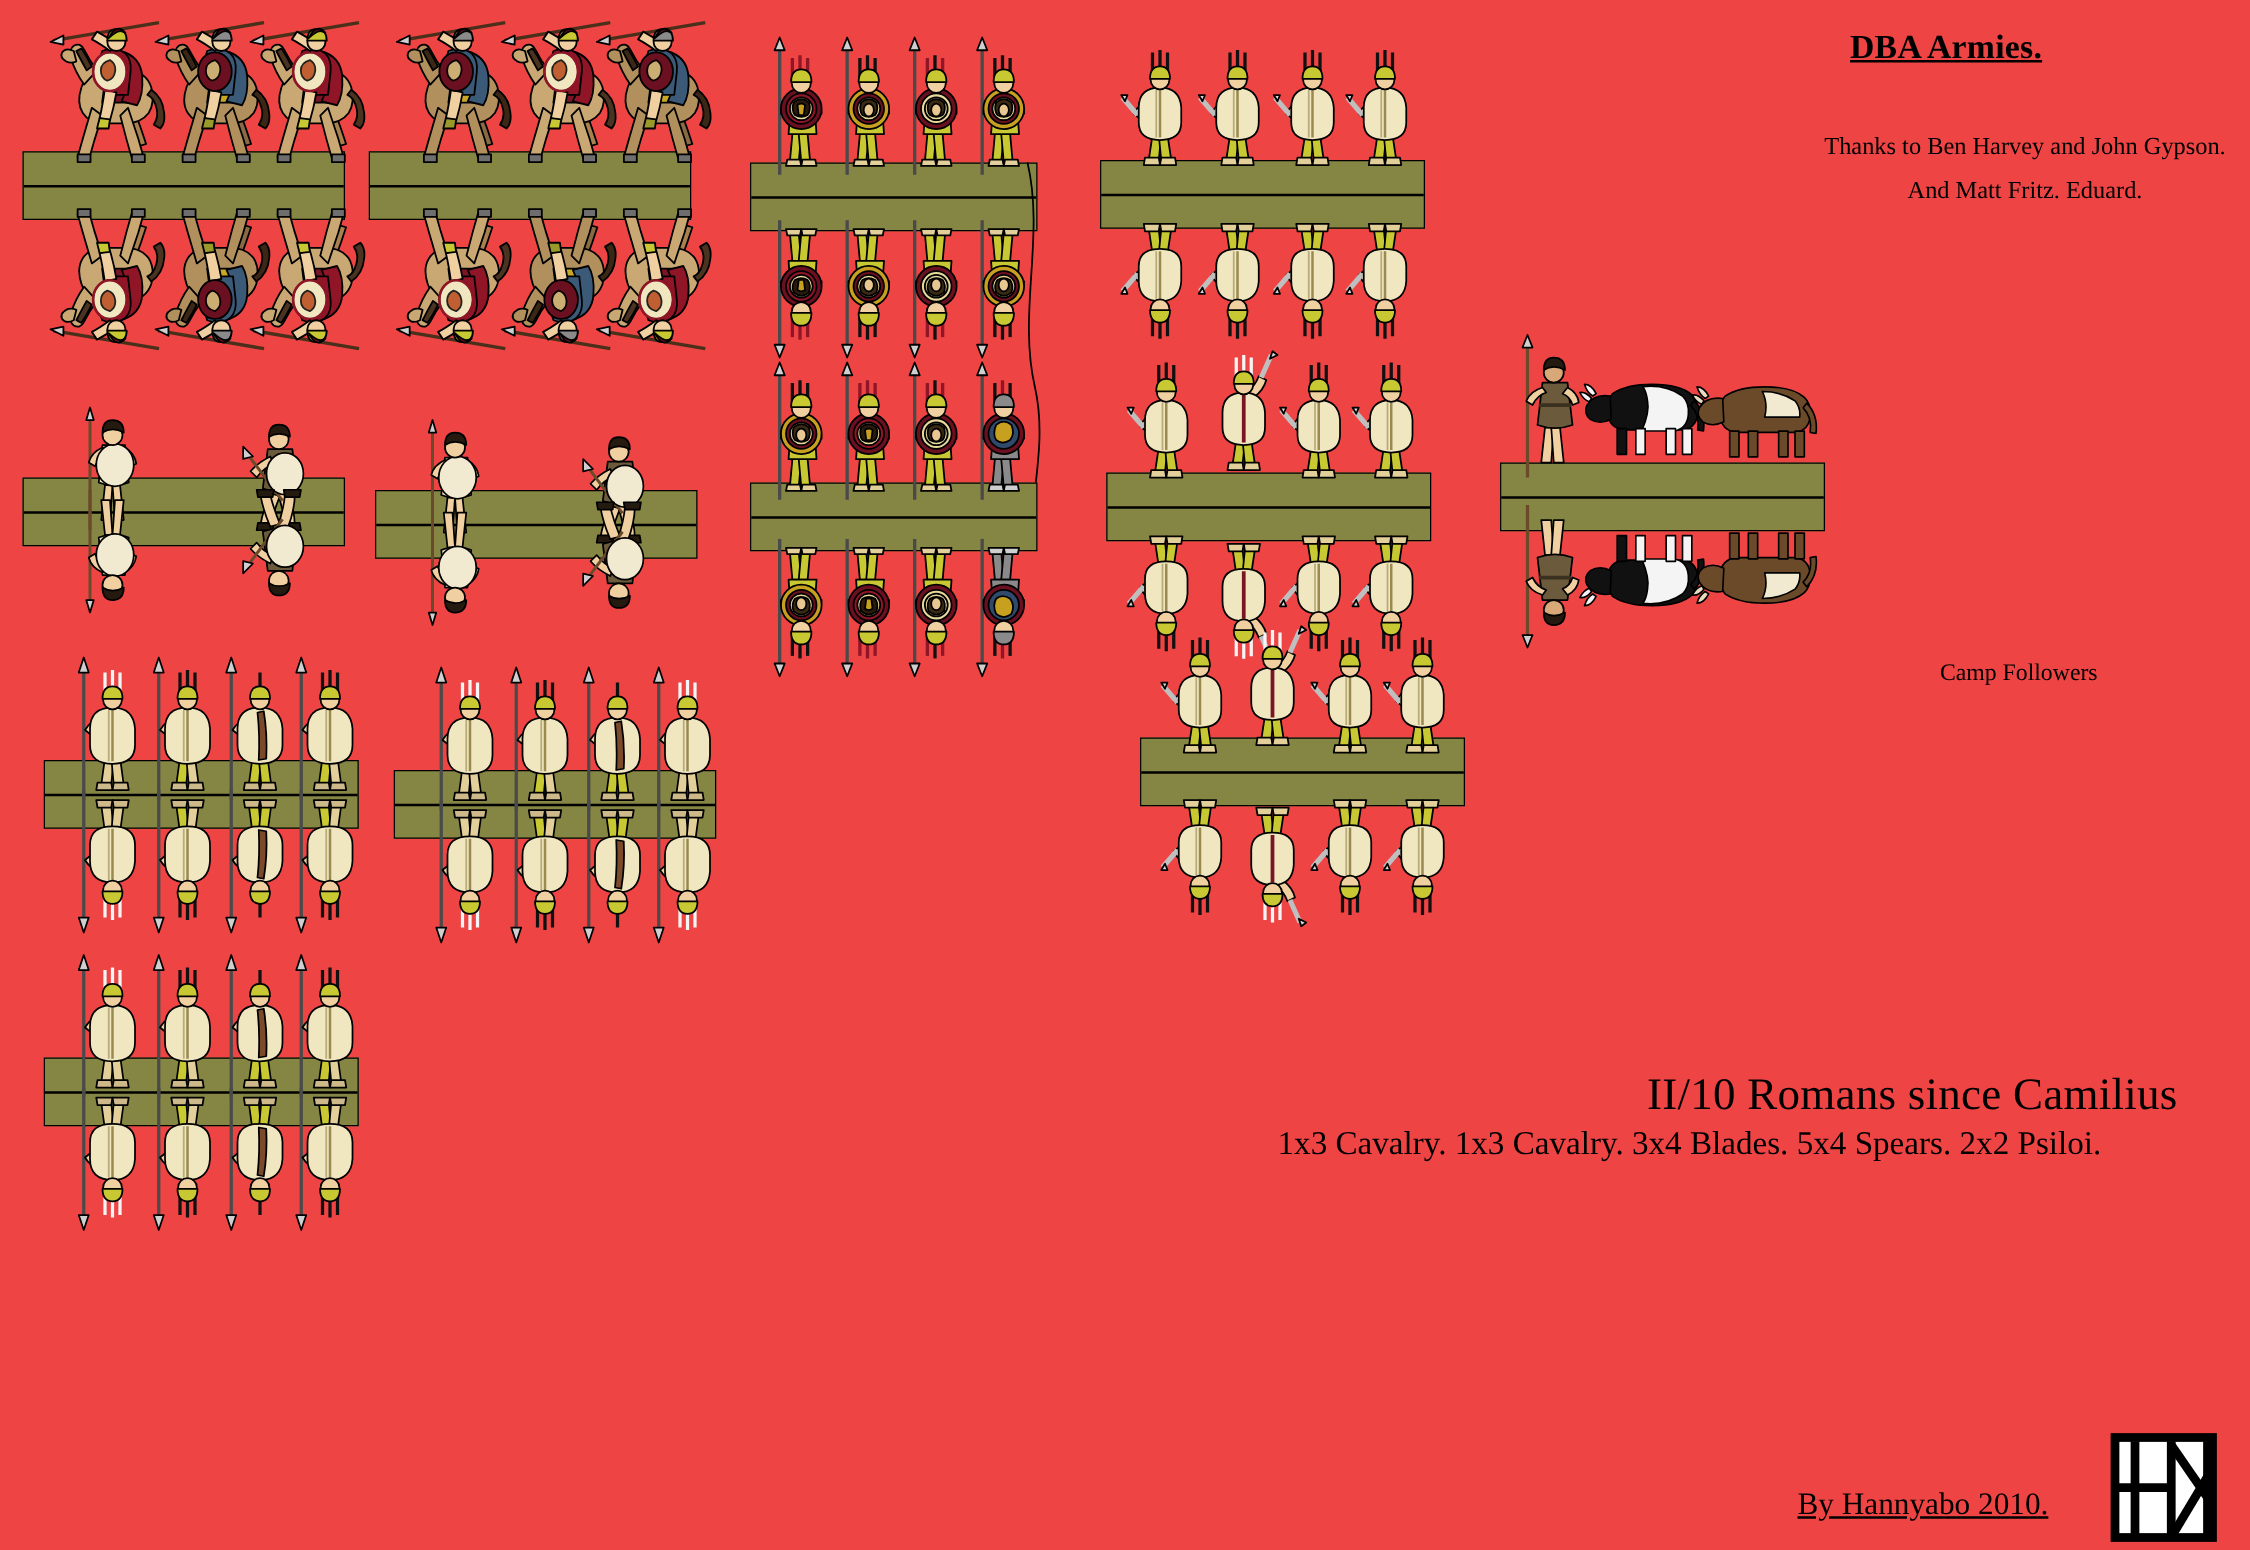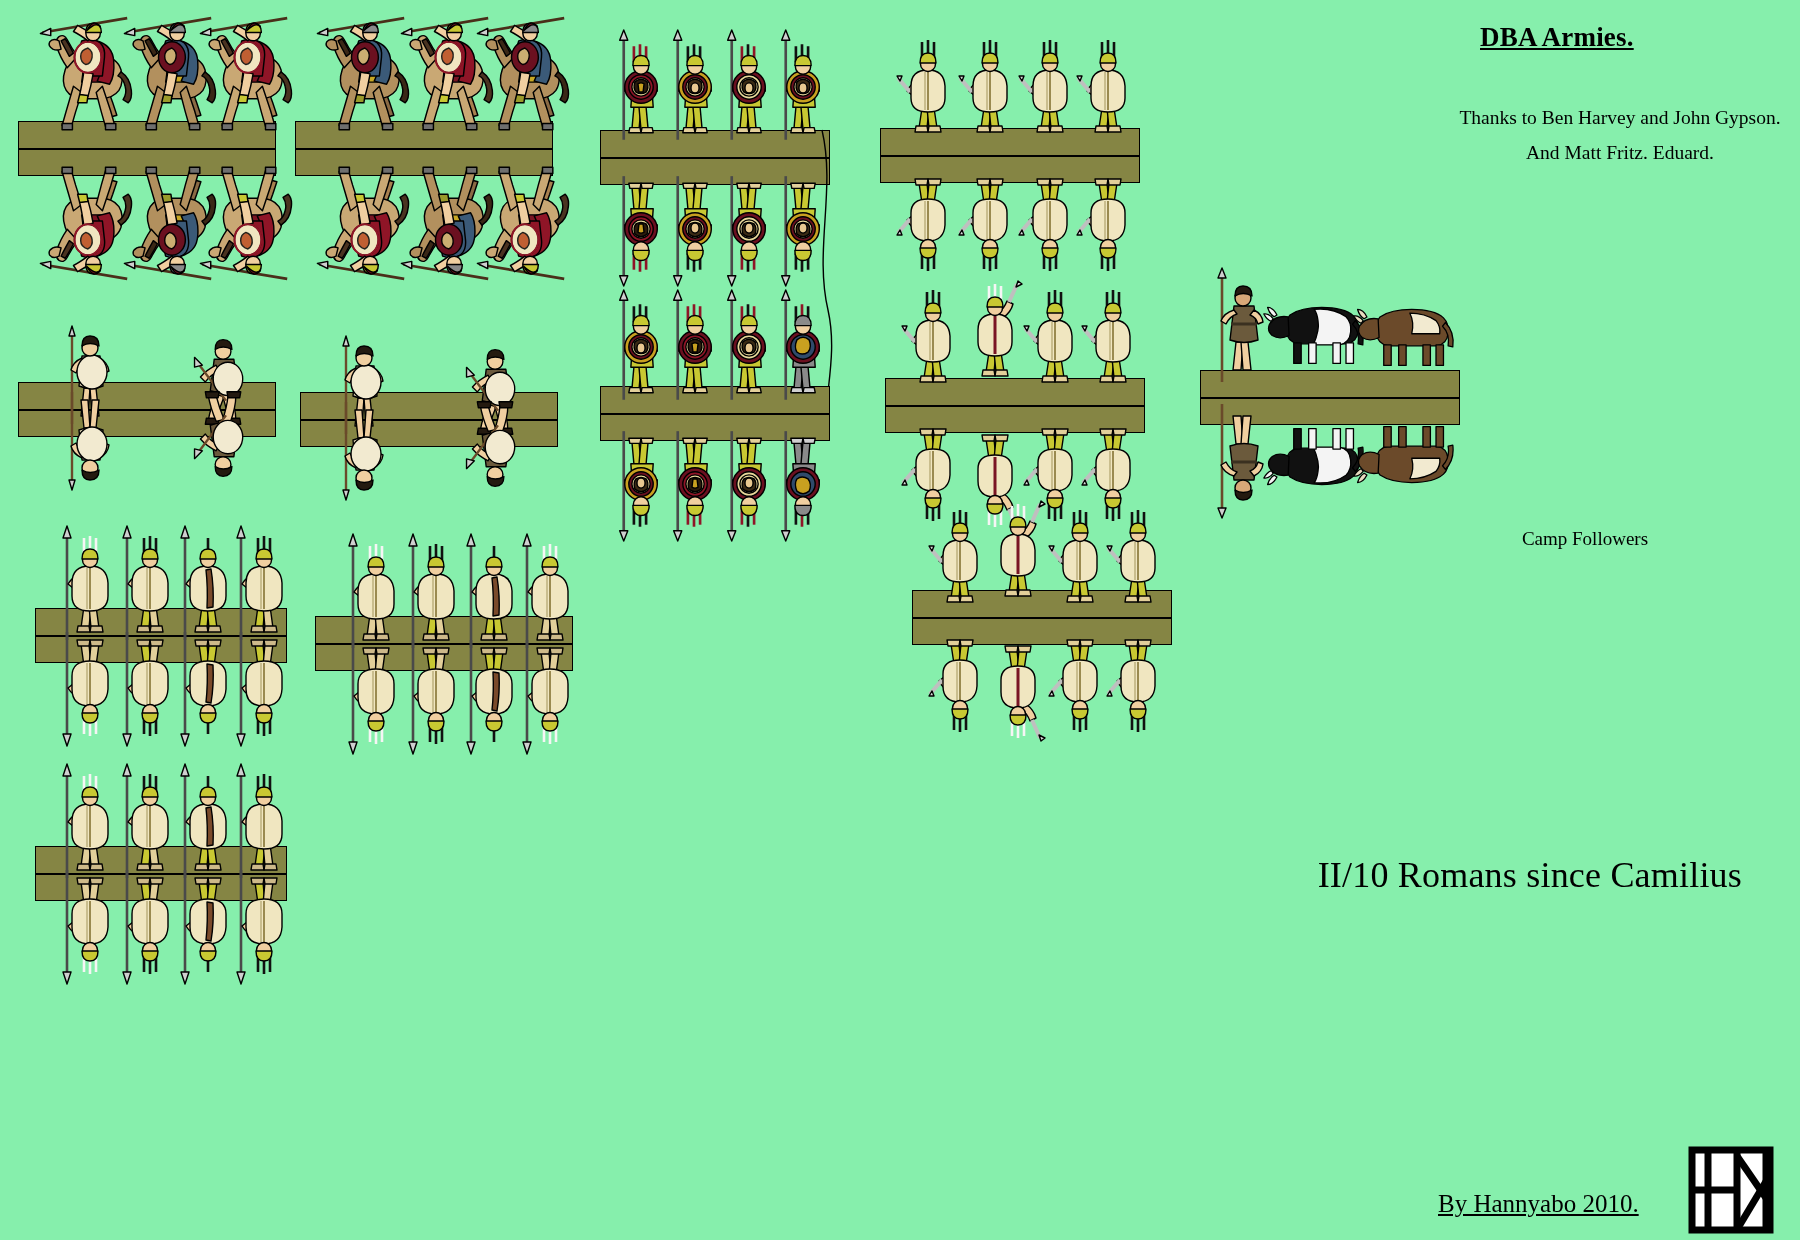--- a/index.html
+++ b/index.html
@@ -1,34 +1,34 @@
 <!DOCTYPE html>
 <html><head>
 <meta charset="utf-8">
 <title>DBA Armies - II/10 Romans since Camilius</title>
 <style>
   html,body{margin:0;padding:0;background:#ffffff;}
   body{
     width:1800px;height:1240px;position:relative;overflow:hidden;
     font-family:"Liberation Serif", serif;color:#000;
   }
-  .sheet{position:absolute;left:0;top:0;width:1800px;height:1240px;background:#86efac;}
+  .sheet{position:absolute;left:0;top:0;width:1800px;height:1240px;background:#ef4444;}
 
   
   .hdr-title{
     position:absolute;left:1480px;top:22px;width:320px;
     font-size:27px;font-weight:700;text-align:left;
     text-decoration:underline;letter-spacing:.2px;
   }
   .hdr-thanks{
     position:absolute;left:1455px;top:100px;width:330px;
     font-size:19.5px;line-height:35px;text-align:center;
   }
   .camp-label{
-    position:absolute;left:1460px;top:528px;width:250px;
+    position:absolute;left:1490px;top:528px;width:250px;
     font-size:19px;text-align:center;
   }
   .army-title{
     position:absolute;left:1022px;top:855px;width:720px;
     font-size:36px;line-height:40px;text-align:right;letter-spacing:.2px;
   }
   .army-sub{
     position:absolute;left:1022px;top:898px;width:760px;
     font-size:26.5px;line-height:32px;text-align:left;
   }
@@ -447,20 +447,21 @@
     </g>
   </symbol>
 
  </defs>
 </svg>
 
 <div class="hdr-title">DBA Armies.</div>
 <div class="hdr-thanks">Thanks to  Ben Harvey and John Gypson.  And Matt Fritz. Eduard.</div>
 <div class="camp-label">Camp Followers</div>
 <div class="army-title">II/10 Romans since Camilius</div>
+<div class="army-sub">1x3 Cavalry. 1x3 Cavalry. 3x4 Blades. 5x4 Spears. 2x2 Psiloi.</div>
 <div class="byline">By Hannyabo 2010.</div>
 
 <div class="logo">
   <svg viewBox="0 0 82 84" width="82" height="84">
     <rect x="2" y="2" width="78" height="80" fill="#fff" stroke="#000" stroke-width="7"></rect>
     <line x1="18" y1="5" x2="18" y2="81" stroke="#000" stroke-width="7"></line>
     <line x1="47" y1="5" x2="47" y2="81" stroke="#000" stroke-width="7"></line>
     <line x1="5" y1="42" x2="47" y2="42" stroke="#000" stroke-width="7"></line>
     <line x1="47" y1="8" x2="76" y2="50" stroke="#000" stroke-width="7"></line>
     <line x1="76" y1="5" x2="76" y2="81" stroke="#000" stroke-width="7"></line>

